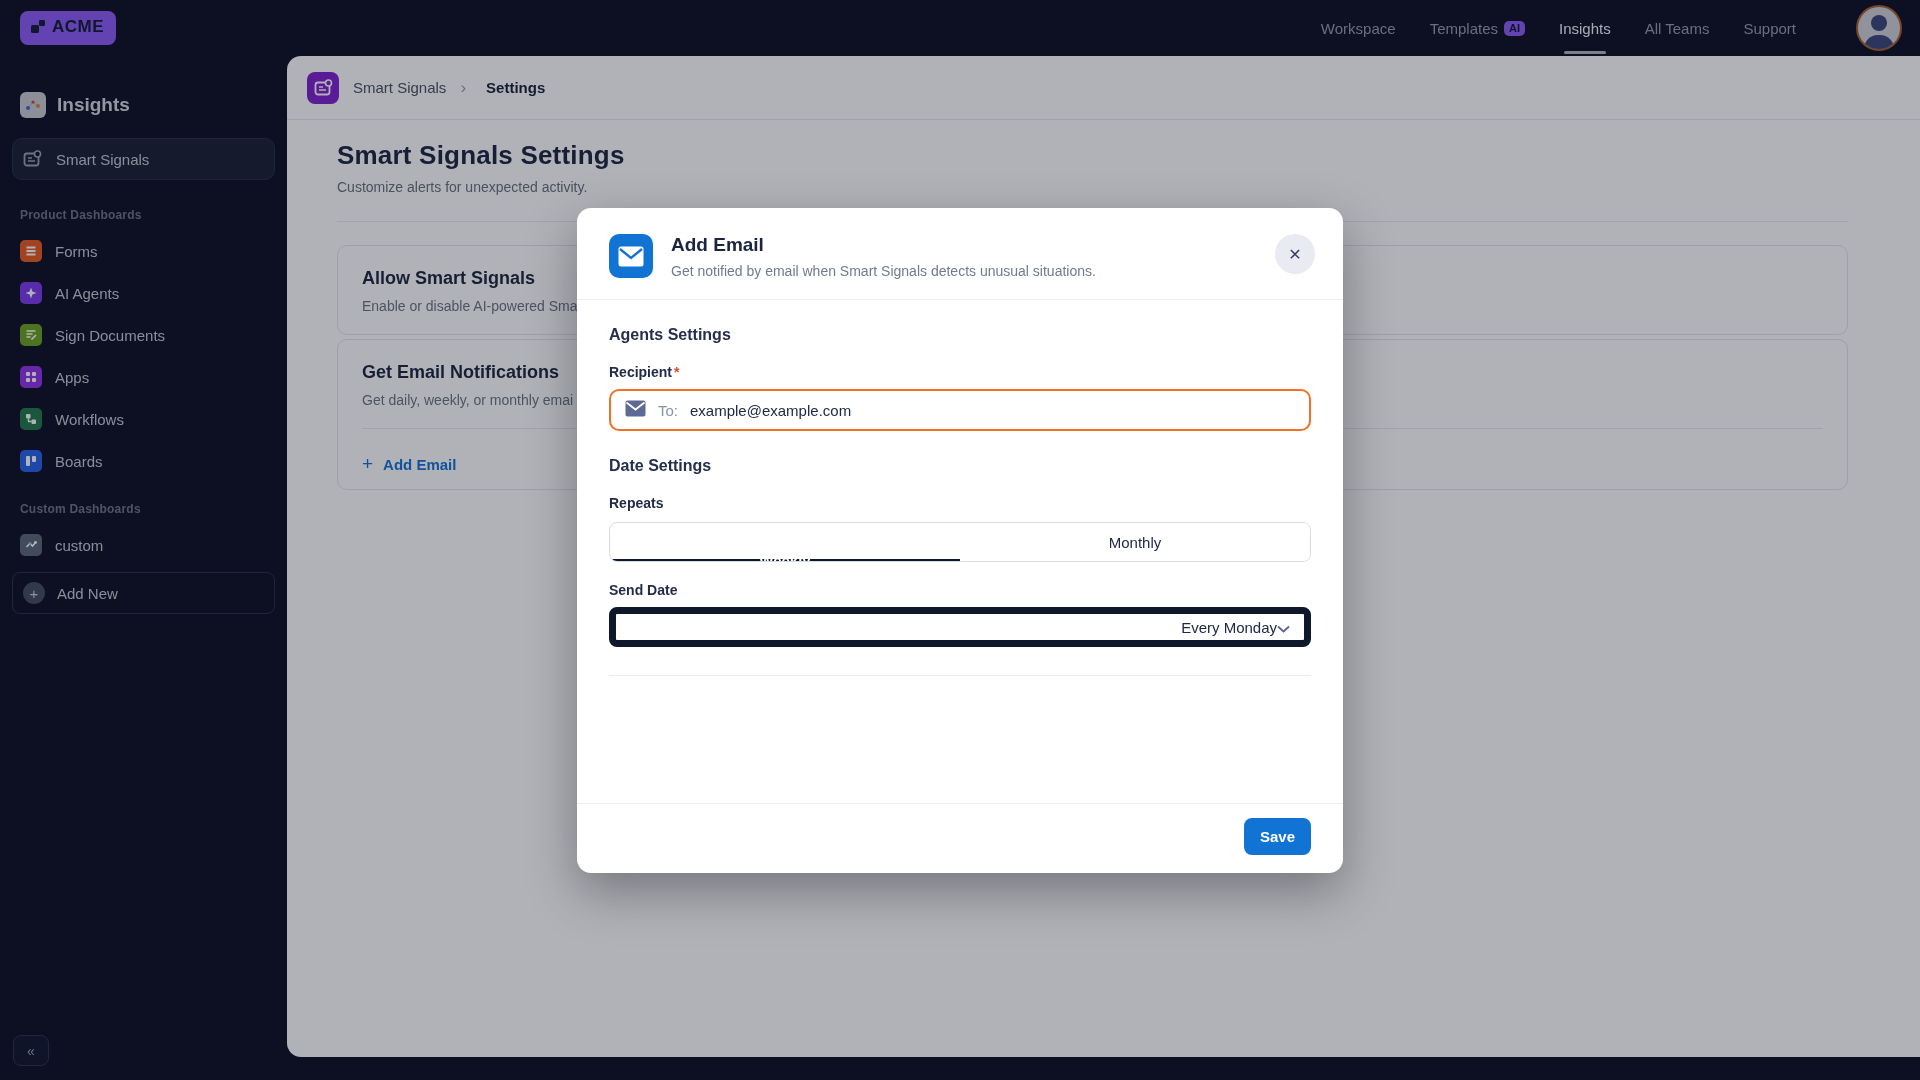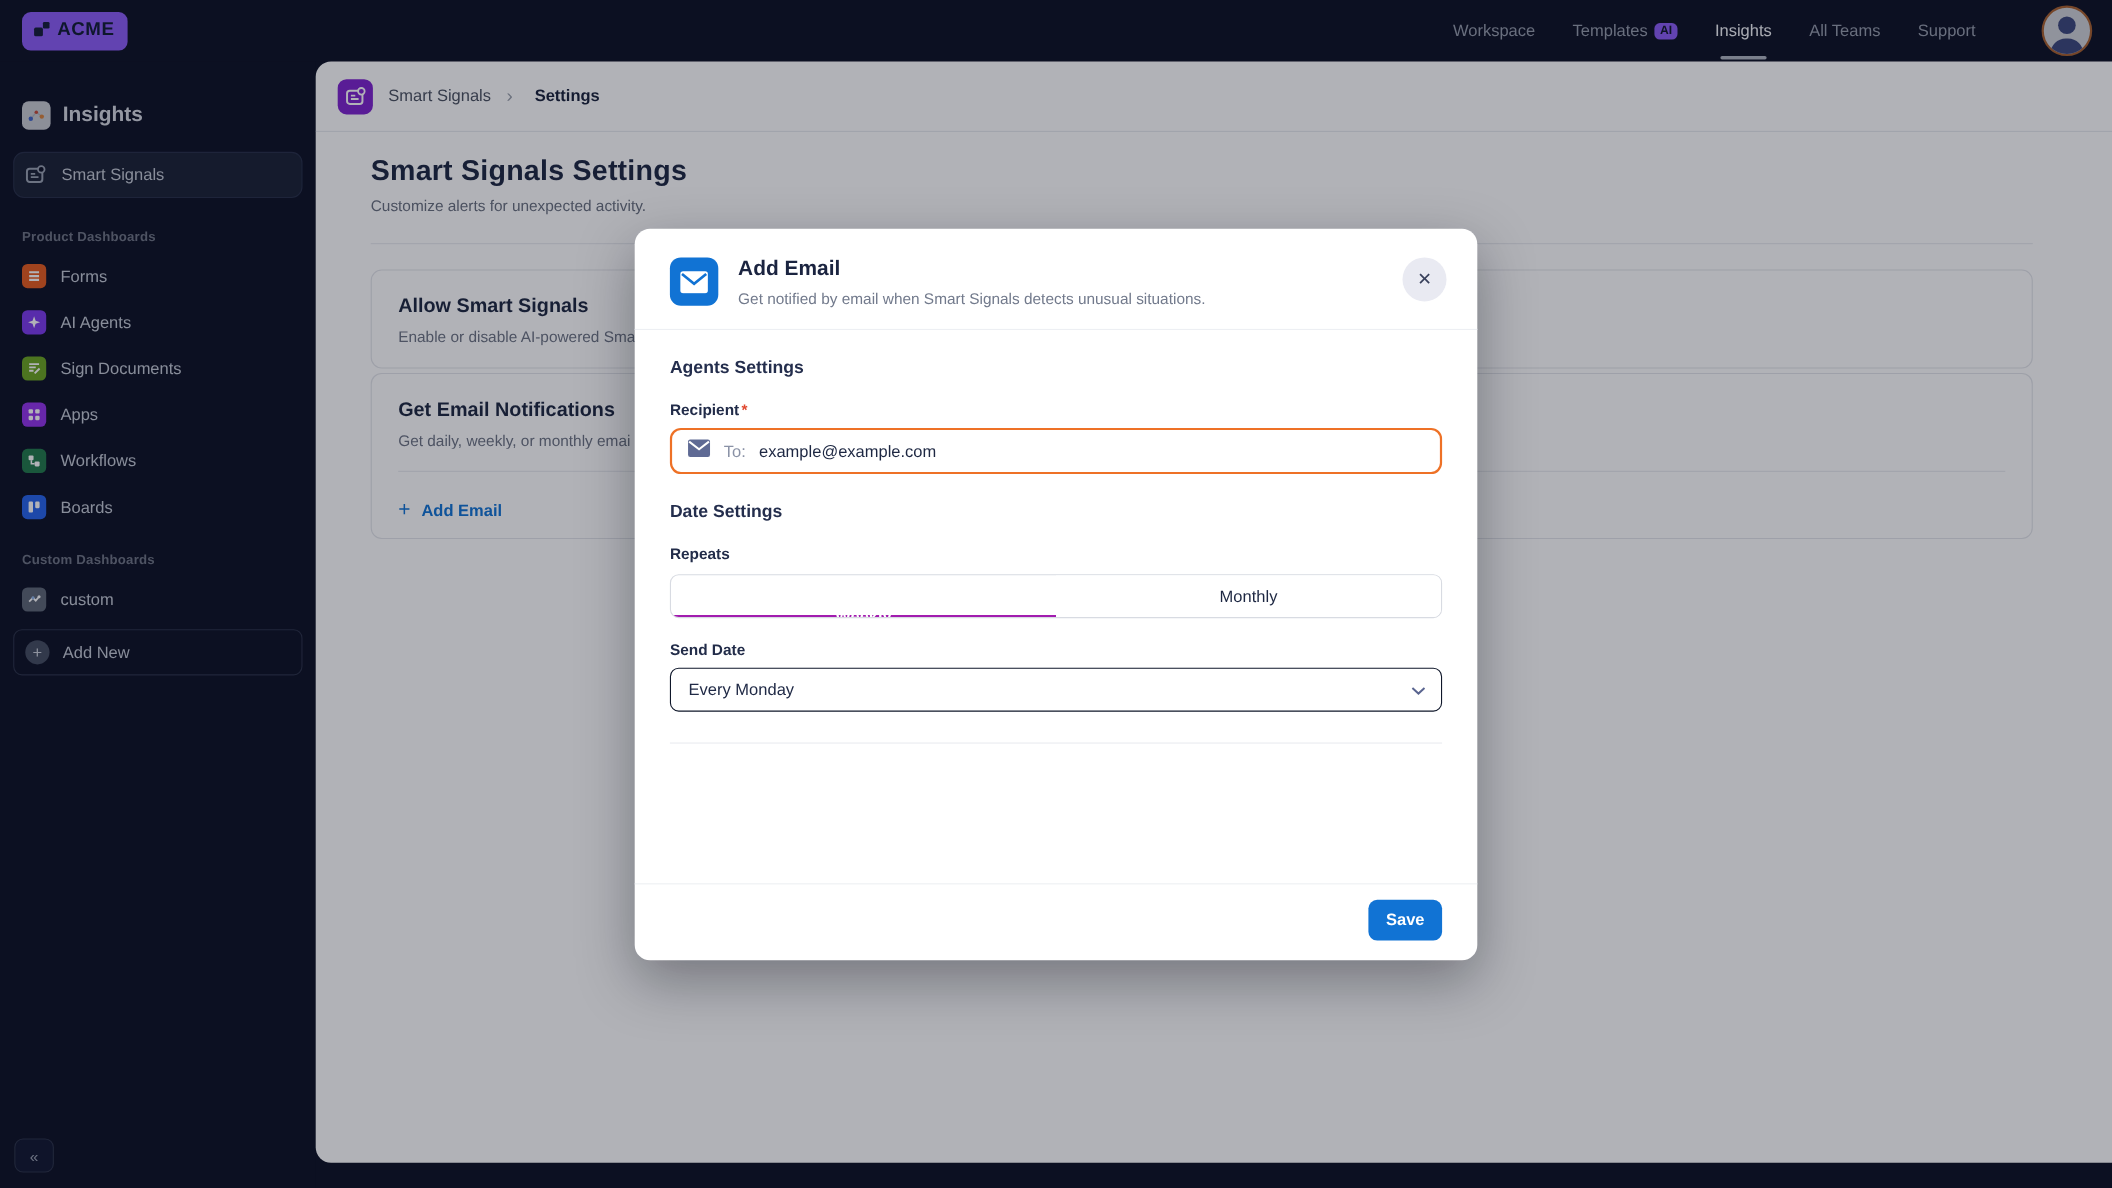--- a/index.html
+++ b/index.html
@@ -124,24 +124,24 @@
     margin-top:9px; height:42px; border:2px solid #ee7126; border-radius:10px;
     display:flex; align-items:center; padding:0 14px; gap:12px; background:#fff;
   }
   .to-prefix { font-size:15px; color:#8a92a6; }
   .recipient-input {
     border:none; outline:none; flex:1; font-size:15px; color:#1d2742;
     font-family:"Liberation Sans", sans-serif; background:transparent;
   }
   .segmented { margin-top:11px; height:40px; display:flex; border:1px solid #d8dbe2; border-radius:8px; overflow:hidden; }
   .seg-opt { flex:1; display:flex; align-items:center; justify-content:center; font-size:15px; cursor:pointer; color:#1d2742; background:#fff; }
-  .seg-opt.selected { background:#a21caf; color:#fff; font-weight:bold; border-radius:7px 0 0 7px;margin-top:36px; }
+  .seg-opt.selected { background:#0f172a; color:#fff; font-weight:bold; border-radius:7px 0 0 7px;margin-top:36px; }
   .select-box {
-    margin-top:9px; height:40px; border:1px solid #0f172a; border-radius:8px;
-    display:flex; align-items:center; justify-content:space-between;
+    margin-top:9px; height:40px; border:7px solid #0f172a; border-radius:8px;
+    display:flex; align-items:center; justify-content:flex-end;
     padding:0 14px 0 16px; font-size:15px; color:#202a46; cursor:pointer; background:#fff;
   }
   .inline-divider { border:none; border-top:1px solid #e9ebf0; margin-top:28px; }
   .two-col { display:flex; gap:16px; margin-top:4px; }
   .col { flex:1; }
   .modal-footer { padding:14px 32px 18px 43px; display:flex; justify-content:flex-end; }
   .save-btn {
     background:#1173d4; color:#fff; border:none; border-radius:8px;
     min-width:66px; height:37px; font-size:15px; font-weight:bold; cursor:pointer;
     font-family:"Liberation Sans", sans-serif; padding:0 16px;

